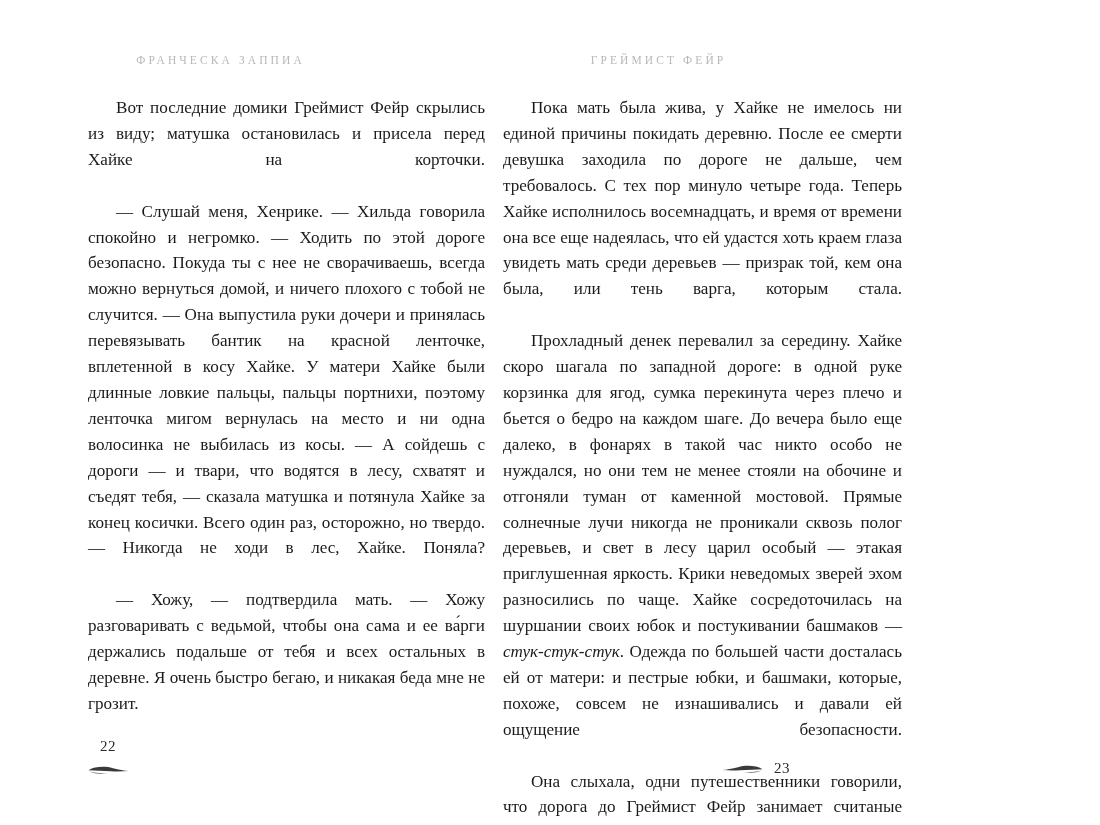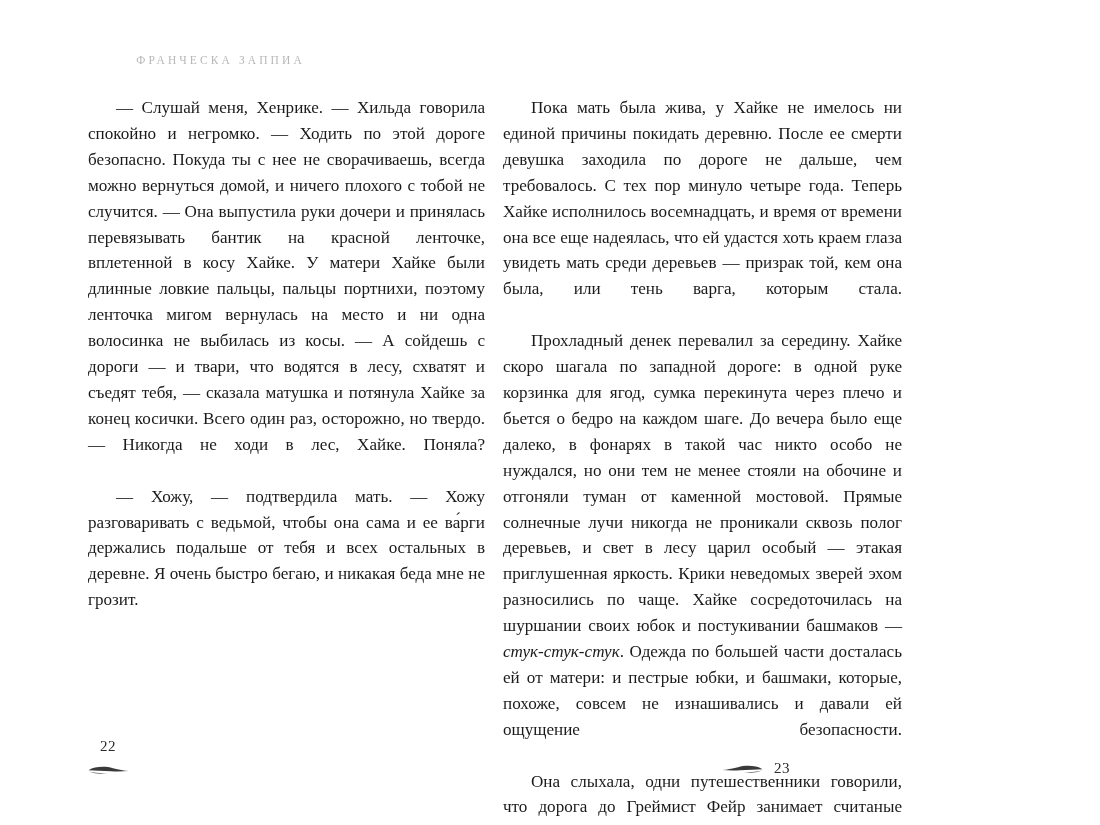--- a/index.html
+++ b/index.html
@@ -118,40 +118,42 @@
 </head>
 <body>
 
 <div class="spread">
 
   <div class="page page-left">
 
     <div class="running-head">Франческа Заппиа</div>
 
     <div class="textblock">
+      <p>Вот последние домики Греймист Фейр скрылись из виду; матушка остановилась и присела перед Хайке на корточки.</p>
       <p>— Слушай меня, Хенрике. — Хильда говорила спокойно и негромко. — Ходить по этой дороге безопасно. Покуда ты с нее не сворачиваешь, всегда можно вернуться домой, и ничего плохого с тобой не случится. — Она выпустила руки дочери и принялась перевязывать бантик на красной ленточке, вплетенной в косу Хайке. У матери Хайке были длинные ловкие пальцы, пальцы портнихи, поэтому ленточка мигом вернулась на место и ни одна волосинка не выбилась из косы. — А сойдешь с дороги — и твари, что водятся в лесу, схватят и съедят тебя, — сказала матушка и потянула Хайке за конец косички. Всего один раз, осторожно, но твердо. — Никогда не ходи в лес, Хайке. Поняла?</p>
       <p>— Хожу, — подтвердила мать. — Хожу разговаривать с ведьмой, чтобы она сама и ее ва́рги держались подальше от тебя и всех остальных в деревне. Я очень быстро бегаю, и никакая беда мне не грозит.</p>
 
     </div>
 
     <div class="folio">
       <span class="folio-number">22</span>
       <span class="ornament">
         <svg viewBox="0 0 44 13" width="44" height="13" aria-hidden="true">
           <path d="M2.5 6.2 C9 2.4, 19 2.0, 27 4.2 C33 5.8, 38 6.6, 43 6.9 C37 7.4, 31 7.6, 25 7.2 C17 6.6, 9 6.8, 2.5 6.2 Z" fill="#3a3a3a"></path>
           <path d="M3.2 7.6 C9 9.1, 16 9.6, 22 9.0 C16 10.3, 9 10.0, 3.2 7.6 Z" fill="#4a4a4a"></path>
           <path d="M5.0 4.3 C9.5 3.2, 15 3.0, 19.5 3.6 C15 3.0, 9.5 3.3, 5.0 4.3 Z" fill="#5a5a5a"></path>
         </svg>
       </span>
     </div>
 
   </div>
 
   <div class="page page-right">
 
+    <div class="running-head">Греймист Фейр</div>
 
     <div class="textblock">
       <p>Пока мать была жива, у Хайке не имелось ни единой причины покидать деревню. После ее смерти девушка заходила по дороге не дальше, чем требовалось. С тех пор минуло четыре года. Теперь Хайке исполнилось восемнадцать, и время от времени она все еще надеялась, что ей удастся хоть краем глаза увидеть мать среди деревьев — призрак той, кем она была, или тень варга, которым стала.</p>
       <p><span>Прохладный денек перевалил за середину. Хайке скоро шагала по западной дороге: в одной руке корзинка для ягод, сумка перекинута через плечо и бьется о бедро на каждом шаге. До вечера было еще далеко, в фонарях в такой час никто особо не нуждался, но они тем не менее стояли на обочине и отгоняли туман от каменной мостовой. Прямые солнечные лучи никогда не проникали сквозь полог деревьев, и свет в лесу царил особый — этакая приглушенная яркость. Крики неведомых зверей эхом разносились по чаще. Хайке сосредоточилась на шуршании своих юбок и постукивании башмаков — </span><em>стук-стук-стук</em><span>. Одежда по большей части досталась ей от матери: и пестрые юбки, и башмаки, которые, похоже, совсем не изнашивались и давали ей ощущение безопасности.</span></p>
       <p>Она слыхала, одни путешественники говорили, что дорога до Греймист Фейр занимает считаные часы, а другие утверждали — целые дни. Рассказывали, будто некоторые купцы и странники прохо-</p>
     </div>
 
     <div class="folio">
       <span class="ornament">
         <svg viewBox="0 0 44 13" width="44" height="13" aria-hidden="true">

